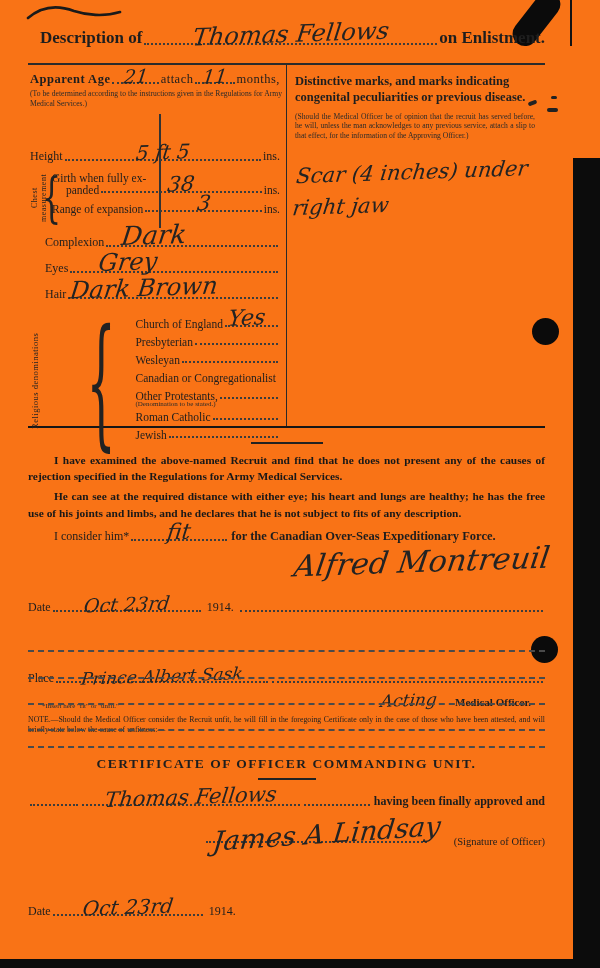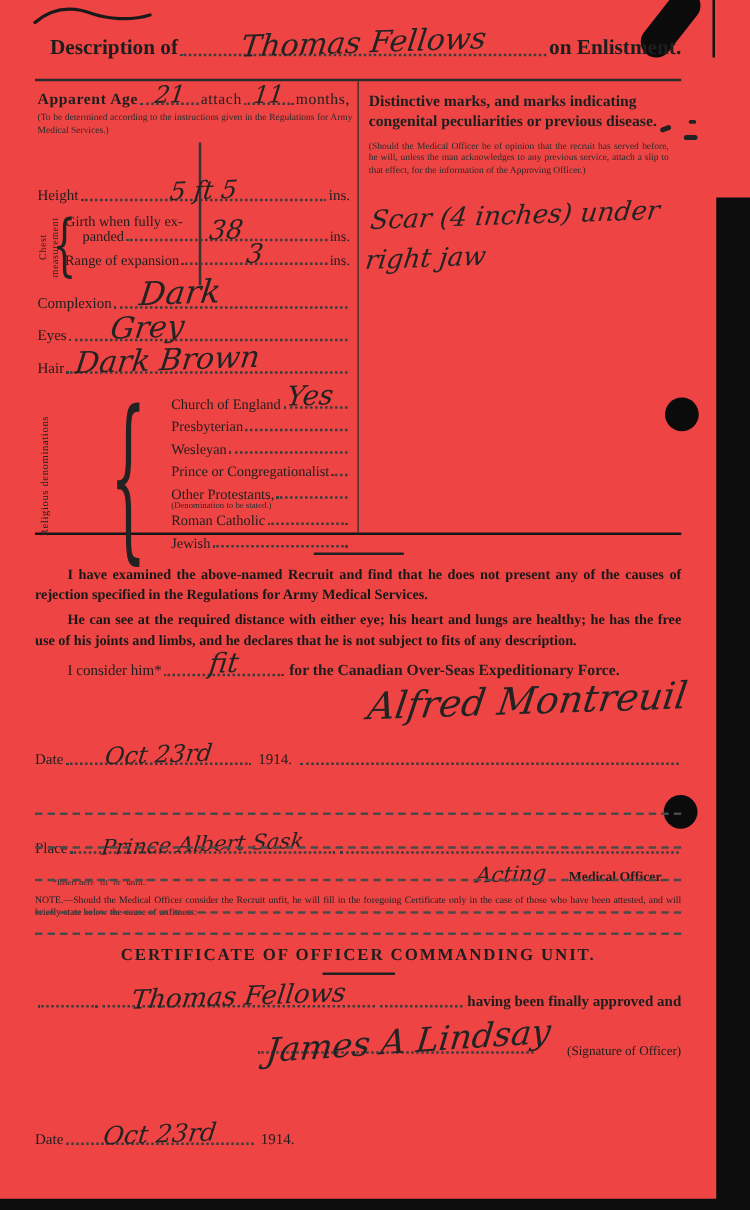--- a/index.html
+++ b/index.html
@@ -1,18 +1,18 @@
 <!DOCTYPE html>
 <html><head>
 <meta charset="utf-8">
 <style>
   html,body{margin:0;padding:0;background:#e9e9e9;}
   .page{
     position:relative;width:600px;height:968px;margin:0 auto;
-    background:#ef4444;color:#1e1e1e;overflow:hidden;
+    background:#f97316;color:#1e1e1e;overflow:hidden;
     font-family:"Liberation Serif",serif;
   }
   
   .blob-tr{position:absolute;left:524px;top:-12px;width:25px;height:62px;background:#0b0b0b;border-radius:13px;transform:rotate(38deg);}
   .line-tr{position:absolute;left:570px;top:0;width:2px;height:46px;background:#131313;}
   .bar-right{position:absolute;left:573px;top:158px;width:27px;height:810px;background:#0c0c0c;}
   .bar-bottom{position:absolute;left:0;top:959px;width:600px;height:9px;background:#0c0c0c;}
   .dot{position:absolute;width:27px;height:27px;border-radius:50%;background:#0b0b0b;}
   .dot1{left:532px;top:318px;} .dot2{left:531px;top:636px;}
   .speck{position:absolute;background:#222;border-radius:2px;}
@@ -48,21 +48,21 @@
   .age-row .hw{font-size:19px;}
   .age-note{margin-top:2px;width:252px;}
   .height-row{margin-top:40px;}
   .height-row .hw{font-size:20px;}
   .chest{display:flex;margin-top:8px;align-items:stretch;}
   .chest .vlabel{width:12px;height:52px;}
   .chest .brace{font-size:30px;transform:scaleY(1.8);width:10px;align-self:center;}
   .chest-rows{flex:1;}
   .chest-rows .lbl{font-size:11.5px;}
   .chest-rows .hw{font-size:21px;}
-  .plain-row{margin-top:11px;}
+  .plain-row{margin-top:11px;margin-left:15px;}
   .plain-row .hw{white-space:nowrap;}
   .cx .hw{font-size:26px;} .ey .hw{font-size:24px;} .hr .hw{font-size:24px;}
   .religion{display:flex;margin-top:10px;align-items:stretch;gap:36px;}
   .religion .vlabel{width:22px;height:138px;font-size:8.5px;}
   .religion .brace{font-size:46px;transform:scaleY(3.1);width:13px;align-self:center;}
   .rel-items{flex:1;}
   .rel-items .row{margin-top:6px;}
   .rel-items .lbl{font-size:11.5px;}
   .rel-items .slot{flex:1;}
   .rel-items .hw{font-size:22px;}
@@ -216,21 +216,21 @@
           </div>
           <div class="row">
             <span class="lbl">Presbyterian</span>
             <span class="dots"></span>
           </div>
           <div class="row">
             <span class="lbl">Wesleyan</span>
             <span class="dots"></span>
           </div>
           <div class="row">
-            <span class="lbl">Prince or Congregationalist</span>
+            <span class="lbl">Canadian or Congregationalist</span>
             <span class="dots"></span>
           </div>
           <div>
             <div class="row">
               <span class="lbl">Other Protestants,</span>
               <span class="dots"></span>
             </div>
             <div class="rel-note">(Denomination to be stated.)</div>
           </div>
           <div class="row" style="margin-top:3px">

